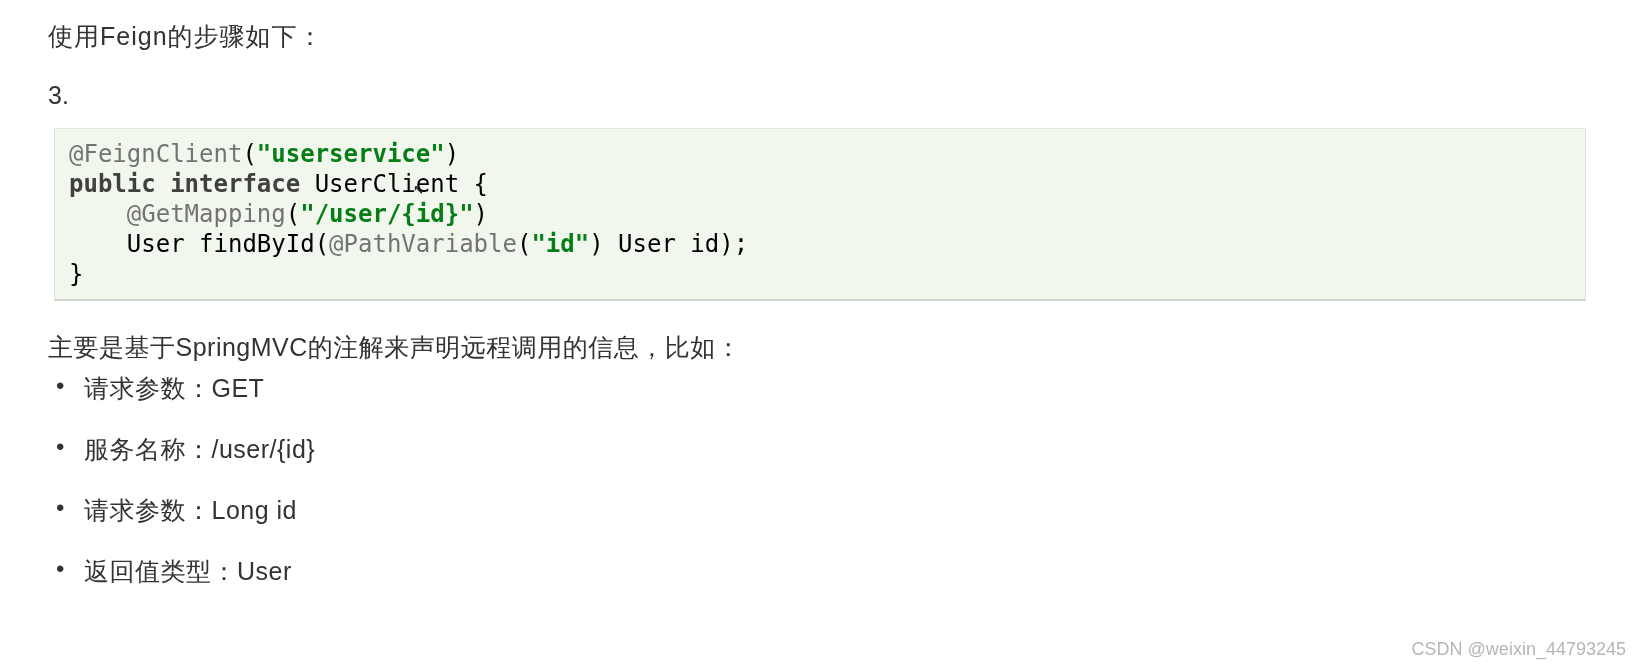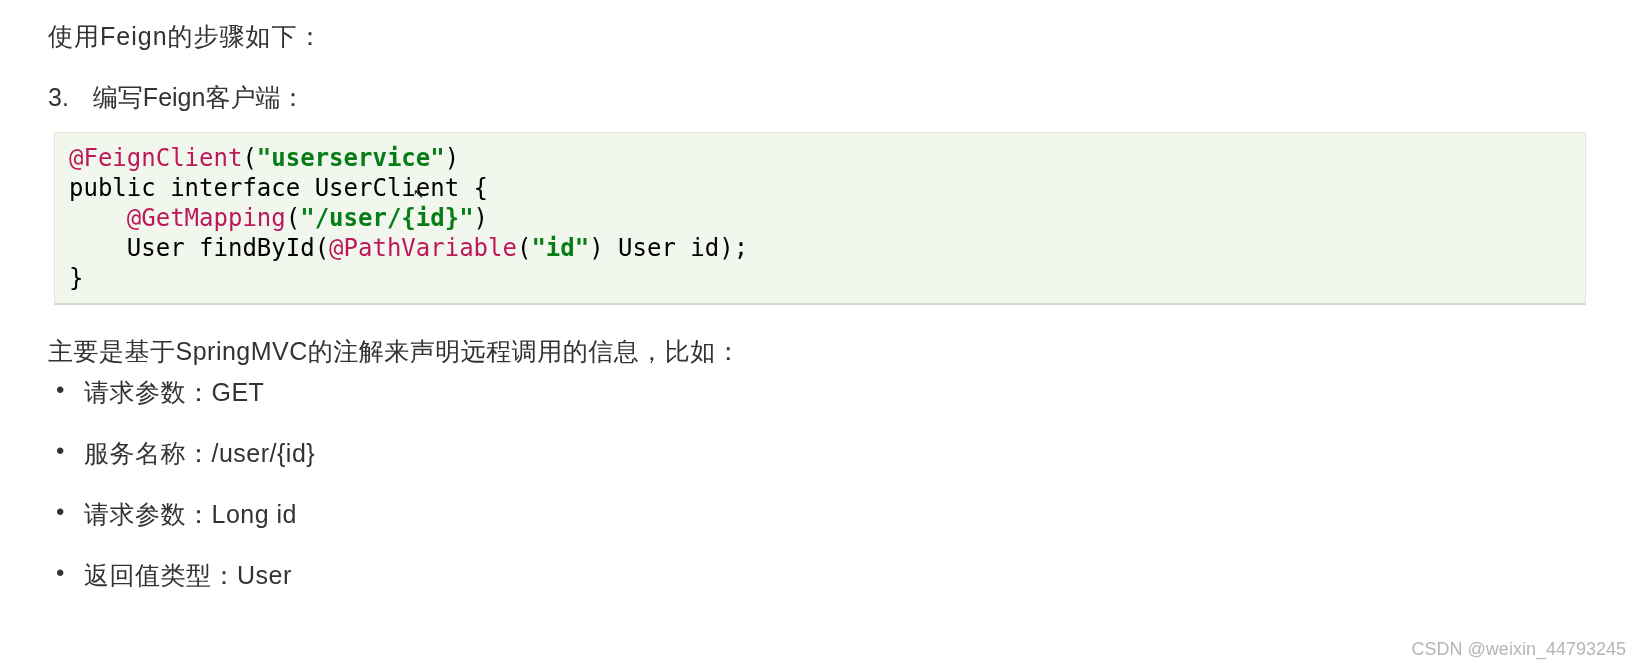--- a/index.html
+++ b/index.html
@@ -37,22 +37,22 @@
       border-bottom: 2px solid #d0d6ca;
       padding: 10px 14px;
       font-family: "Monaco", "Menlo", "Consolas", monospace;
       font-size: 24px;
       line-height: 1.25;
       white-space: pre;
       margin-left: 6px;
       margin-bottom: 30px;
       position: relative;
     }
-    .kw { color: #000000; font-weight: normal; }
-    .ann { color: #be185d; text-align: center; }
+    .kw { color: #404040; font-weight: bold; }
+    .ann { color: #737373; text-align: center; }
     .str { color: #067d17; font-weight: bold; }
     .plain { color: #000; }
     .cursor-icon {
       position: absolute;
       top: 48px;
       left: 358px;
       font-size: 18px;
       pointer-events: none;
       color: #222;
     }
@@ -90,21 +90,20 @@
       font-family: Liberation Sans, sans-serif;
     }
   </style>
 </head>
 <body>
 
 <div class="intro">使用Feign的步骤如下：</div>
 
 <div class="step-line">
   <span class="step-num">3.</span>
-  <span>编写Feign客户端：</span>
 </div>
 
 <div class="code-block"><span class="ann">@FeignClient</span><span class="plain">(</span><span class="str">"userservice"</span><span class="plain">)</span>
 <span class="kw">public</span><span> </span><span class="kw">interface</span><span class="plain"> UserClient {</span>
 <span>    </span><span class="ann">@GetMapping</span><span class="plain">(</span><span class="str">"/user/{id}"</span><span class="plain">)</span>
 <span class="plain">    User findById(</span><span class="ann">@PathVariable</span><span class="plain">(</span><span class="str">"id"</span><span class="plain">) User id);</span>
 <span class="plain">}</span><span class="cursor-icon">↖</span></div>
 
 <div class="desc">主要是基于SpringMVC的注解来声明远程调用的信息，比如：</div>
 

